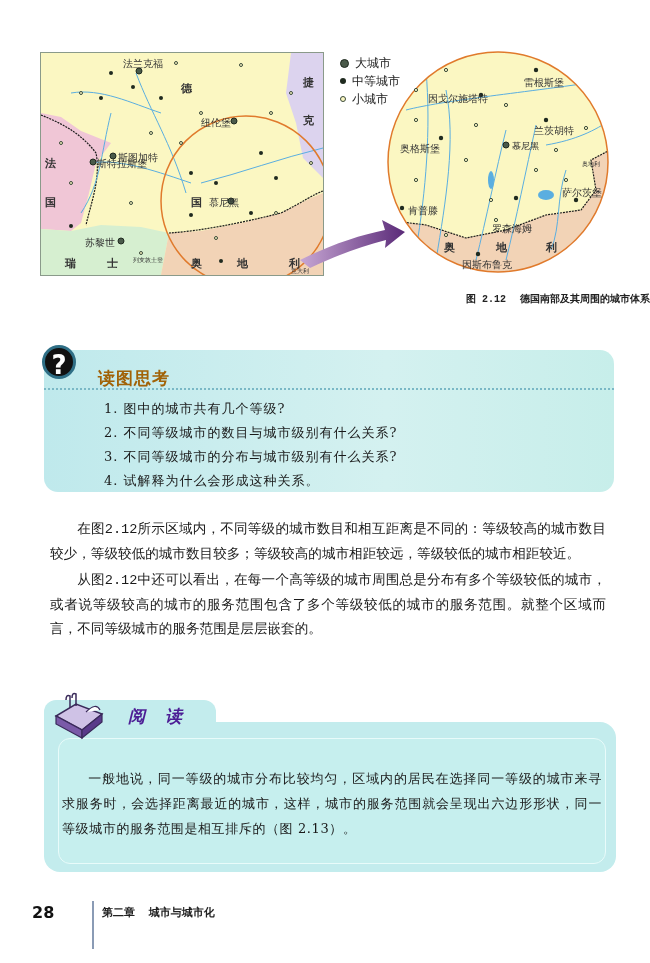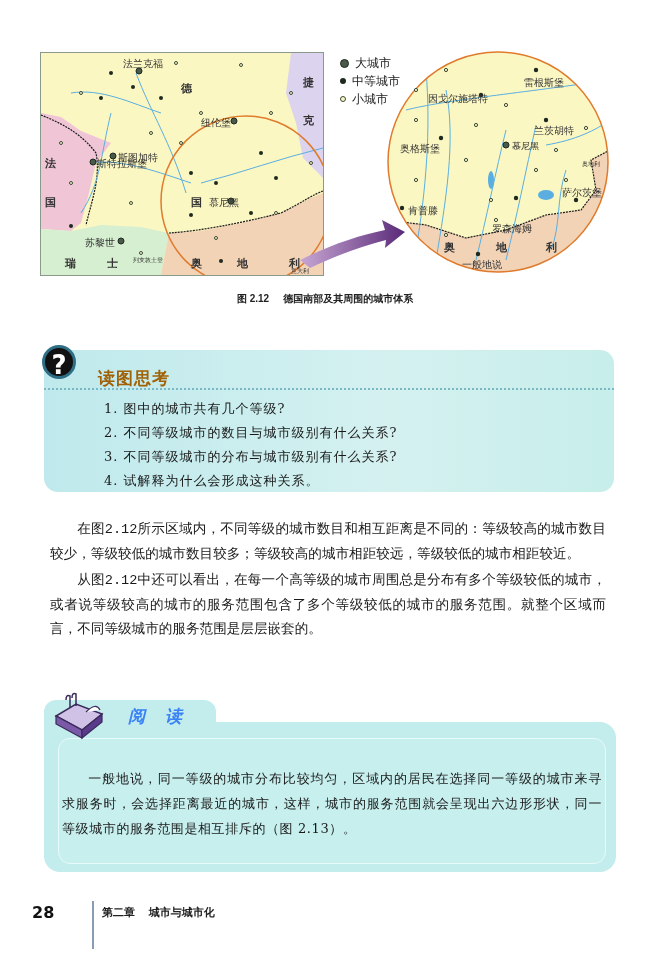--- a/index.html
+++ b/index.html
@@ -9,41 +9,41 @@
   
   #figure{left:30px;top:40px;width:590px;height:245px;}
   #map-left{left:40px;top:52px;width:282px;height:222px;border:1px solid #8a9a8a;background:#fbf7c2;overflow:hidden;}
   #map-right-wrap{left:386px;top:50px;width:224px;height:224px;}
   .legend{left:340px;top:54px;font-size:12px;line-height:18px;color:#222;}
   .legend .row{display:flex;align-items:center;gap:6px;}
   .dot{display:inline-block;border-radius:50%;}
   .dot.big{width:7px;height:7px;background:#4a5a4a;border:1.5px solid #1f2a1f;}
   .dot.mid{width:6px;height:6px;background:#1f2a1f;}
   .dot.small{width:4px;height:4px;border:1.2px solid #3a4a3a;background:#fbf7c2;}
-  .caption{left:0;width:650px;top:292px;text-align:center;font-family:Liberation Sans, sans-serif;font-size:10px;font-weight:bold;color:#222;}
+  .caption{left:0;width:650px;top:292px;text-align:right;font-family:Liberation Mono, monospace;font-size:10px;font-weight:bold;color:#222;}
   .caption .num{margin-right:14px;}
   .mlabel{position:absolute;font-size:10px;color:#333;font-family:"DejaVu Sans",sans-serif;white-space:nowrap;}
   .clabel{position:absolute;font-size:11px;font-weight:bold;color:#333;font-family:"DejaVu Sans",sans-serif;}
   
   #think{left:44px;top:350px;width:570px;height:142px;border-radius:14px;
          background:linear-gradient(90deg,#bfe9ec 0%,#d4f1f0 60%,#c7eeea 100%);}
   #think .dots{position:absolute;left:0;right:0;top:38px;border-top:2px dotted #7ab8c6;}
   #think-icon{left:42px;top:345px;width:34px;height:34px;border-radius:50%;background:#111;border:3px solid #2f6f86;
               color:#fff;font:bold 26px "DejaVu Sans",sans-serif;text-align:center;line-height:34px;box-sizing:border-box;}
   #think-title{left:98px;top:367px;font:bold 17px "DejaVu Sans",sans-serif;color:#a16207;letter-spacing:1px;text-align:right;}
   .q{position:absolute;left:104px;font-size:13px;letter-spacing:1px;}
   
   .para{position:absolute;left:50px;width:556px;font-size:13.6px;line-height:24.5px;text-align:justify;font-family:Liberation Mono, monospace;}
   .para .ind{display:inline-block;width:27px;}
   
   #read-tab{left:44px;top:700px;width:172px;height:40px;border-radius:12px 12px 0 0;background:#c3eced;}
   #read-box{left:44px;top:722px;width:572px;height:150px;border-radius:16px;background:#c3eced;}
   #read-inner{left:58px;top:738px;width:546px;height:124px;border-radius:12px;border:1px solid #e8fbfa;background:#c6efee;}
   #read-icon{left:52px;top:692px;width:60px;height:50px;}
-  #read-title{left:128px;top:705px;font:italic bold 17px "DejaVu Sans",sans-serif;color:#3b82f6;letter-spacing:20px;}
+  #read-title{left:128px;top:705px;font:italic bold 17px "DejaVu Sans",sans-serif;color:#4c1d95;letter-spacing:20px;}
   .rtext{position:absolute;left:62px;width:540px;font-size:13px;line-height:25px;letter-spacing:.6px;text-align:justify;}
   
   #page-num{left:32px;top:903px;font:bold 16px "DejaVu Sans",sans-serif;color:#111;}
   #footer-rule{left:92px;top:901px;width:2px;height:48px;background:#8a9bb5;}
   #footer-chapter{left:102px;top:905px;font:bold 11px "DejaVu Sans",sans-serif;color:#222;word-spacing:10px;}
 </style>
 </head>
 <body>
 
 <div id="figure" class="abs"></div>
@@ -191,21 +191,21 @@
     </g>
   </svg>
   <span class="mlabel" style="left:138px;top:26px">雷根斯堡</span>
   <span class="mlabel" style="left:42px;top:42px">因戈尔施塔特</span>
   <span class="mlabel" style="left:148px;top:74px">兰茨胡特</span>
   <span class="mlabel" style="left:14px;top:92px">奥格斯堡</span>
   <span class="mlabel" style="left:126px;top:90px;font-size:9px">慕尼黑</span>
   <span class="mlabel" style="left:106px;top:172px">罗森海姆</span>
   <span class="mlabel" style="left:176px;top:136px">萨尔茨堡</span>
   <span class="mlabel" style="left:22px;top:154px">肯普滕</span>
-  <span class="mlabel" style="left:76px;top:208px">一般地说</span>
+  <span class="mlabel" style="left:76px;top:208px">因斯布鲁克</span>
   <span class="clabel" style="left:58px;top:190px">奥</span>
   <span class="clabel" style="left:110px;top:190px">地</span>
   <span class="clabel" style="left:160px;top:190px">利</span>
   <span class="mlabel" style="left:196px;top:110px;font-size:6px">奥地利</span>
 </div>
 
 <div class="abs caption">
   <span class="num">图 2.12</span><span>德国南部及其周围的城市体系</span>
 </div>
 

